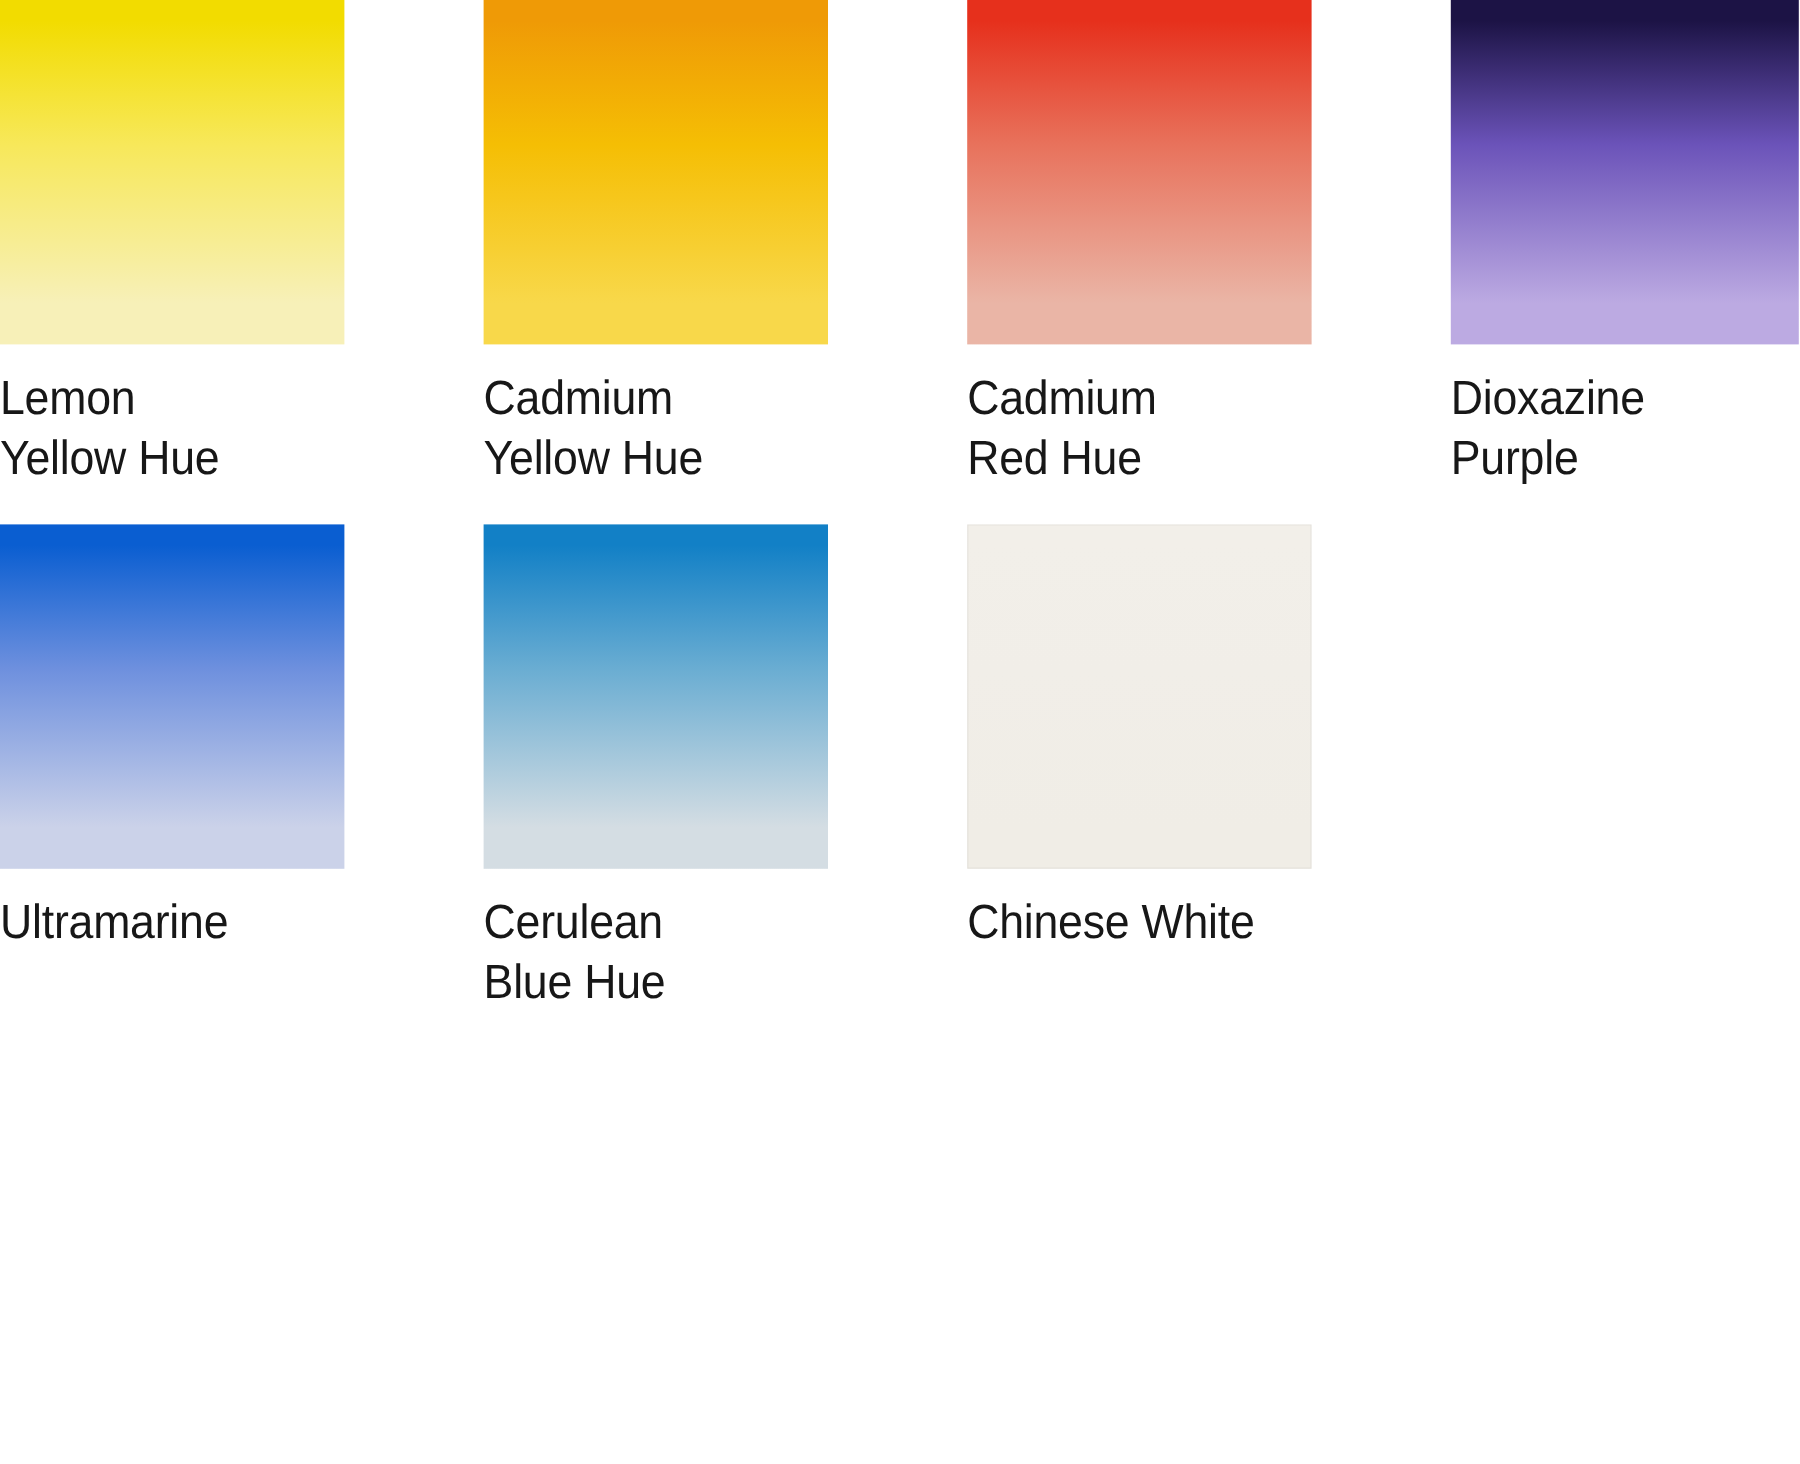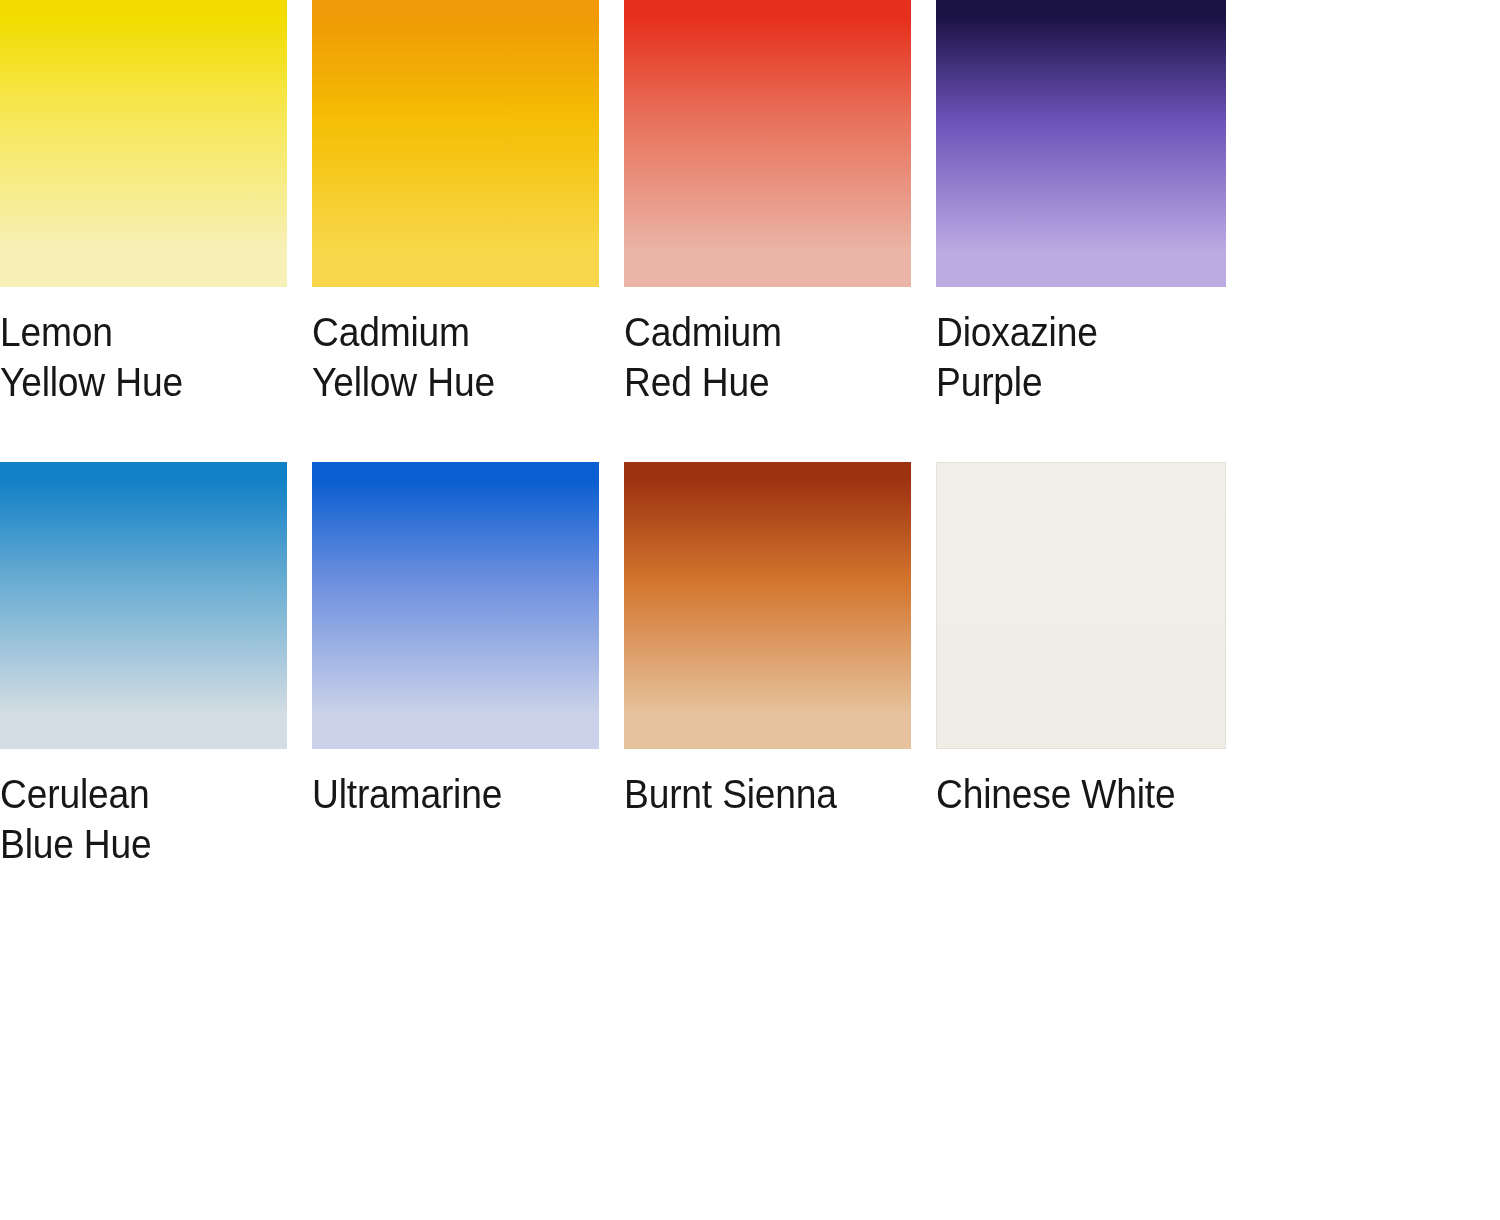--- a/index.html
+++ b/index.html
@@ -17,21 +17,20 @@
   #swatch-grid {
     position: relative;
     width: 1500px;
     height: 908px;
     display: grid;
     grid-template-columns: 287px 287px 287px 290px;
     grid-template-rows: 437px 436px 347px;
     column-gap: 116px;
     row-gap: 0;
     box-sizing: border-box;
-    gap: 25px;
   }
 
   .swatch-cell {
     position: relative;
     width: 100%;
   }
 
   .swatch-chip {
     width: 100%;
     height: 287px;
@@ -73,29 +72,25 @@
       <div class="swatch-chip" style="background: linear-gradient(rgb(230, 48, 28) 0%, rgb(230, 48, 28) 6%, rgb(232, 114, 92) 42%, rgb(234, 181, 166) 88%, rgb(234, 181, 166) 100%);"></div>
       <div class="swatch-label">Cadmium
 Red Hue</div>
     </div>
     <div class="swatch-cell">
       <div class="swatch-chip" style="background: linear-gradient(rgb(28, 19, 69) 0%, rgb(28, 19, 69) 6%, rgb(107, 83, 185) 42%, rgb(188, 170, 226) 88%, rgb(188, 170, 226) 100%);"></div>
       <div class="swatch-label">Dioxazine
 Purple</div>
     </div>
     <div class="swatch-cell">
-      <div class="swatch-chip" style="background: linear-gradient(rgb(18, 128, 198) 0%, rgb(18, 128, 198) 6%, rgb(106, 173, 210) 42%, rgb(212, 221, 227) 88%, rgb(212, 221, 227) 100%);"></div>
-      <div class="swatch-label">Cerulean
-Blue Hue</div>
-    </div>
-    <div class="swatch-cell">
       <div class="swatch-chip" style="background: linear-gradient(rgb(10, 94, 209) 0%, rgb(10, 94, 209) 6%, rgb(110, 144, 222) 42%, rgb(203, 210, 233) 88%, rgb(203, 210, 233) 100%);"></div>
       <div class="swatch-label">Ultramarine</div>
     </div>
     <div class="swatch-cell">
-      <div class="swatch-chip" style="background: linear-gradient(rgb(157, 50, 17) 0%, rgb(157, 50, 17) 6%, rgb(211, 118, 46) 42%, rgb(230, 194, 157) 88%, rgb(230, 194, 157) 100%);"></div>
-      <div class="swatch-label">Burnt Sienna</div>
+      <div class="swatch-chip" style="background: linear-gradient(rgb(18, 128, 198) 0%, rgb(18, 128, 198) 6%, rgb(106, 173, 210) 42%, rgb(212, 221, 227) 88%, rgb(212, 221, 227) 100%);"></div>
+      <div class="swatch-label">Cerulean
+Blue Hue</div>
     </div>
     <div class="swatch-cell">
       <div class="swatch-chip has-edge" style="background: linear-gradient(rgb(242, 239, 233) 0%, rgb(242, 239, 233) 6%, rgb(241, 238, 232) 42%, rgb(240, 237, 230) 88%, rgb(240, 237, 230) 100%);"></div>
       <div class="swatch-label">Chinese White</div>
     </div>
   </div>
 
 </body></html>

